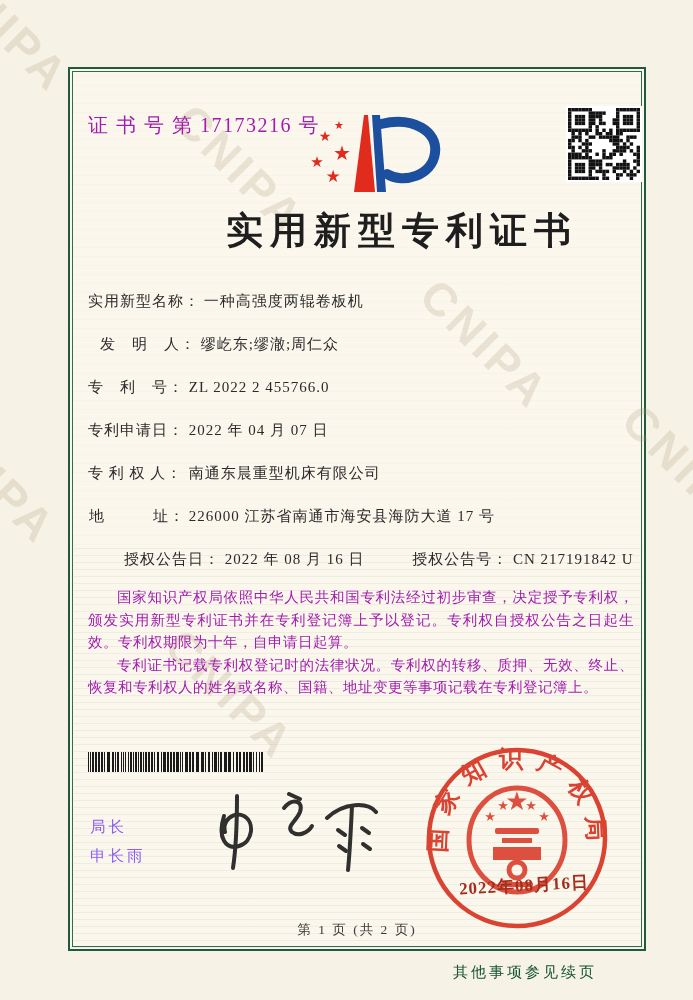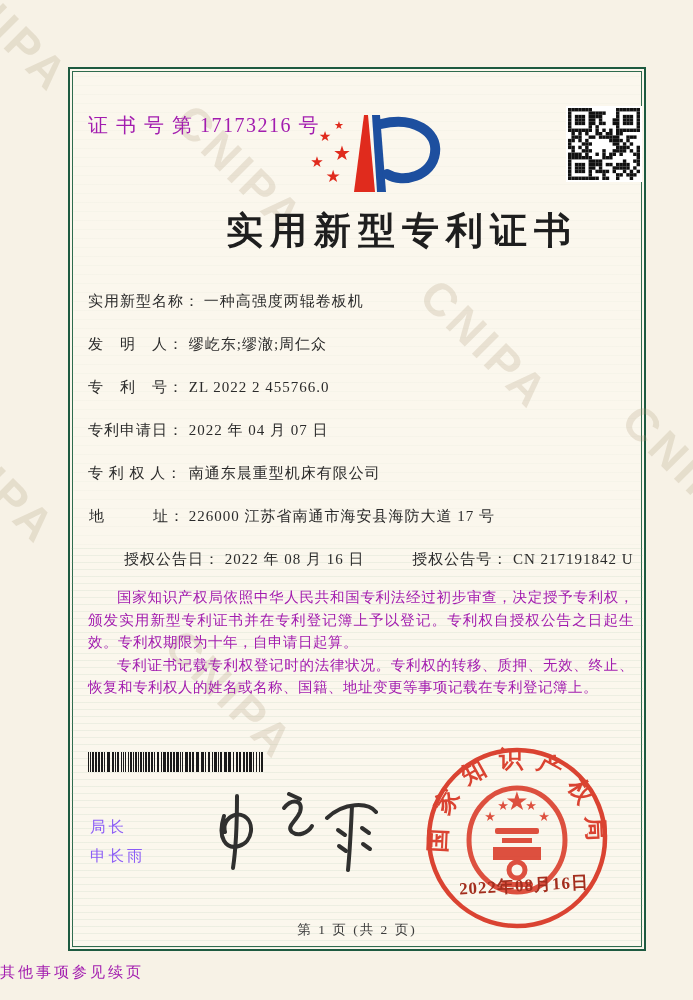--- a/index.html
+++ b/index.html
@@ -35,22 +35,22 @@
   .body-text p{margin:0;text-indent:2em;}
   
   .barcode-box{position:absolute;left:88px;top:752px;z-index:2;}
   .director{position:absolute;left:90px;top:812px;z-index:2;font-size:15.5px;color:#8b5cf6;letter-spacing:3px;line-height:29px;}
   .signature{position:absolute;left:192px;top:786px;z-index:2;}
   .seal{position:absolute;left:423px;top:744px;z-index:3;opacity:0.95;}
   .seal-date{position:absolute;left:428px;top:874px;width:192px;z-index:4;text-align:center;
     font-size:17px;font-weight:bold;color:#a32e1e;letter-spacing:1px;transform:rotate(-3deg);}
   .page-info{position:absolute;left:68px;top:921px;width:578px;z-index:2;text-align:center;
     font-size:13.5px;color:#3c3c3c;letter-spacing:2px;border-radius:7px;}
-  .continuation{position:absolute;left:0;top:963px;width:597px;z-index:2;text-align:left;
-    font-size:15px;color:#a21caf;letter-spacing:3px;}
+  .continuation{position:absolute;left:0;top:963px;width:597px;z-index:2;text-align:right;
+    font-size:15px;color:#14532d;letter-spacing:3px;}
 </style>
 </head>
 <body>
 
 <div id="page">
 
   <span class="wm" style="left:-75px;top:0px;">CNIPA</span>
   <span class="wm" style="left:160px;top:142px;">CNIPA</span>
   <span class="wm" style="left:405px;top:317px;">CNIPA</span>
   <span class="wm" style="left:-88px;top:452px;">CNIPA</span>
@@ -319,21 +319,21 @@
         <rect x="61.71" y="68.57" width="3.43" height="3.43"></rect>
       </svg>
   </div>
 
   <div class="title">实用新型专利证书</div>
 
   <div class="row" style="top:292px;">
     <span class="flabel">实用新型名称：</span>
     <span class="fvalue">一种高强度两辊卷板机</span>
   </div>
-  <div class="row" style="top:335px;">
+  <div class="row" style="top:335px;margin-left:12px;">
     <span class="flabel">发　明　人：</span>
     <span class="fvalue">缪屹东;缪澈;周仁众</span>
   </div>
   <div class="row" style="top:378px;">
     <span class="flabel">专　利　号：</span>
     <span class="fvalue">ZL 2022 2 455766.0</span>
   </div>
   <div class="row" style="top:421px;">
     <span class="flabel">专利申请日：</span>
     <span class="fvalue">2022 年 04 月 07 日</span>

